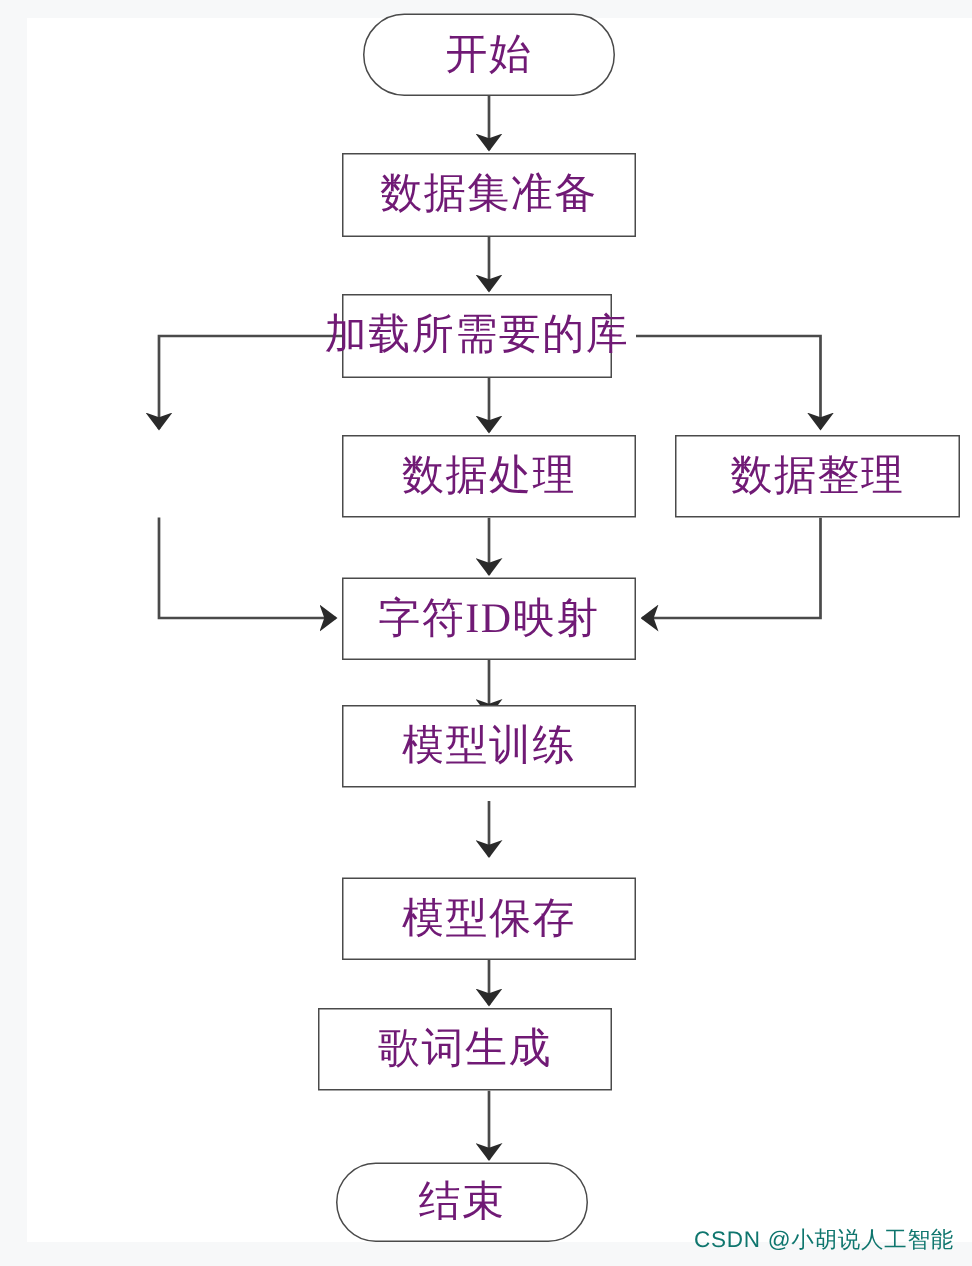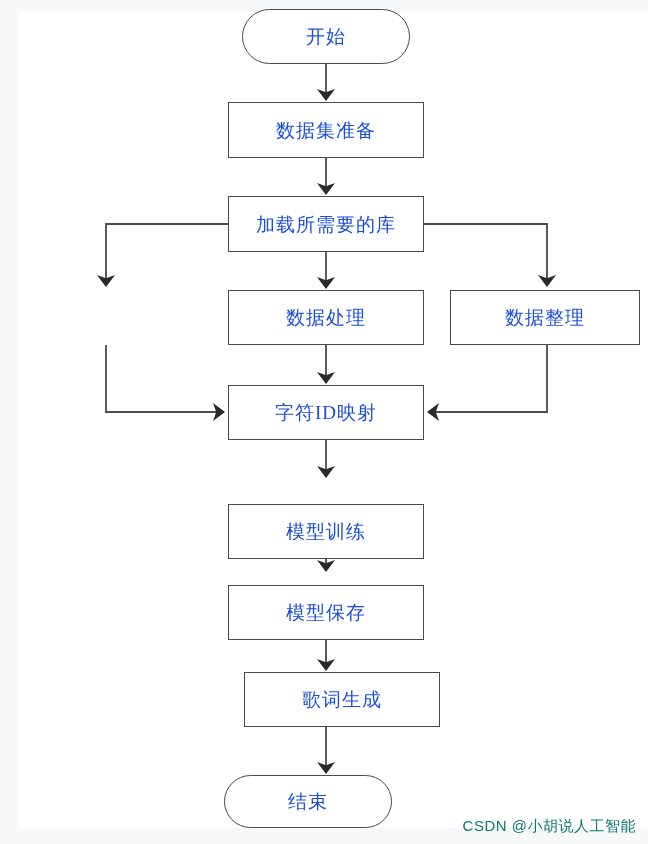--- a/index.html
+++ b/index.html
@@ -31,22 +31,22 @@
     height: 844px;
   }
   .node {
     position: absolute;
     box-sizing: border-box;
     display: flex;
     align-items: center;
     justify-content: center;
     background: #ffffff;
     border: 1.6px solid #4a4a4a;
-    color: #1d4ed8;
-    font-size: 19px;
+    color: #701a75;
+    font-size: 28px;
     letter-spacing: 1px;
     white-space: nowrap;
   }
   .node.terminal {
     border-radius: 999px;
     border-width: 1.8px;
   }
   .node-label {
     line-height: 1;
     pointer-events: none;
@@ -89,39 +89,39 @@
       <path d="M326,727 L326,773"></path>
     </g>
   </svg>
 
   <div class="node terminal" style="left:242px;top:9px;width:168px;height:55px;">
     <span class="node-label">开始</span>
   </div>
   <div class="node" style="left:228px;top:102px;width:196px;height:56px;align-items:center;">
     <span class="node-label">数据集准备</span>
   </div>
-  <div class="node" style="left:228px;top:196px;width:196px;height:56px;">
+  <div class="node" style="left:228px;top:196px;width:180px;height:56px;">
     <span class="node-label">加载所需要的库</span>
   </div>
   <div class="node" style="left:450px;top:290px;width:190px;height:55px;">
     <span class="node-label">数据整理</span>
   </div>
   <div class="node" style="left:228px;top:290px;width:196px;height:55px;">
     <span class="node-label">数据处理</span>
   </div>
   <div class="node" style="left:228px;top:385px;width:196px;height:55px;">
     <span class="node-label">字符ID映射</span>
   </div>
-  <div class="node" style="left:228px;top:504px;width:196px;height:55px;">
+  <div class="node" style="left:228px;top:470px;width:196px;height:55px;">
     <span class="node-label">模型训练</span>
   </div>
   <div class="node" style="left:228px;top:585px;width:196px;height:55px;">
     <span class="node-label">模型保存</span>
   </div>
-  <div class="node" style="left:244px;top:672px;width:196px;height:55px;">
+  <div class="node" style="left:212px;top:672px;width:196px;height:55px;">
     <span class="node-label">歌词生成</span>
   </div>
   <div class="node terminal" style="left:224px;top:775px;width:168px;height:53px;">
     <span class="node-label">结束</span>
   </div>
 
   <div id="watermark">CSDN @小胡说人工智能</div>
 </div>
 
 </body></html>

